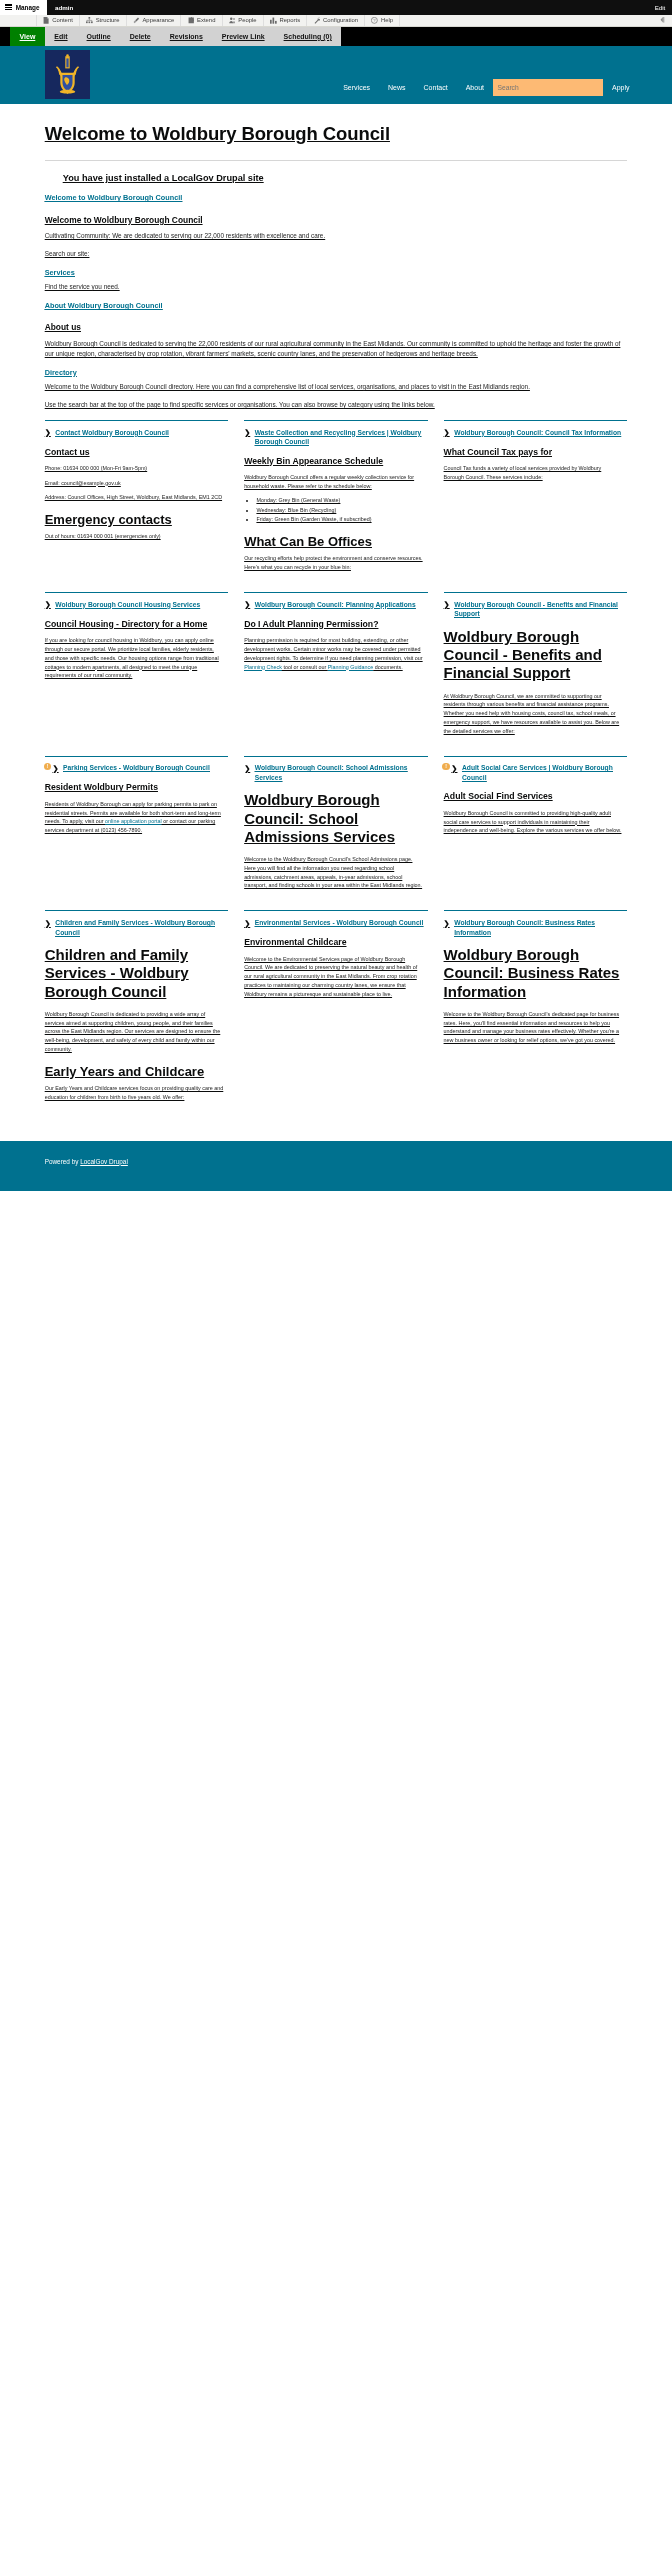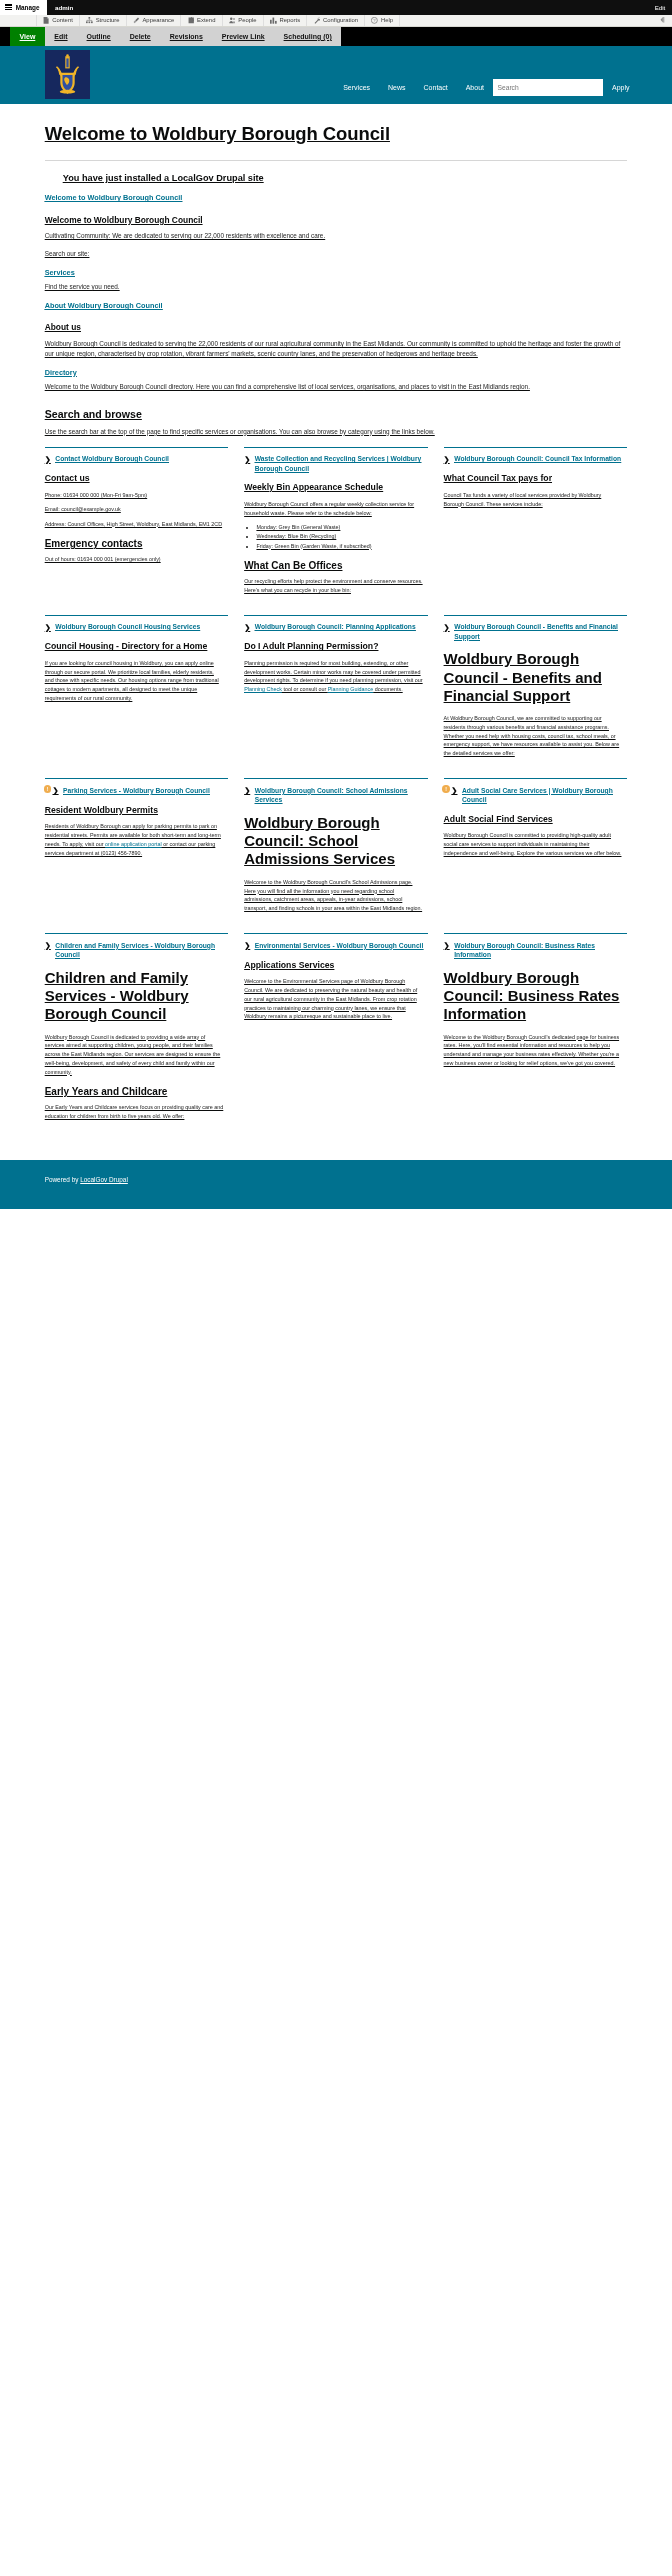--- a/index.html
+++ b/index.html
@@ -99,21 +99,21 @@
   }
   .header-nav {
     position:absolute; right:0; bottom:7.8px;
     display:flex; align-items:center; gap:0;
   }
   .header-nav a.navlink {
     color:#fff; font-size:7px; text-decoration:none;
     padding:0 9px; white-space:nowrap;
   }
   .search-box {
-    width:110px; height:17px; background:#ffffff; border:0;
+    width:110px; height:17px; background:#fdba74; border:0;
     padding:0 4.5px; font-size:6.7px; color:#4a4a4a;
     font-family:"Liberation Sans", sans-serif;
   }
   .apply-btn {
     background:transparent; border:0; color:#fff;
     font-size:7px; padding:0 9px; cursor:pointer;
     font-family:"Liberation Sans", sans-serif;
   }
 
   
@@ -157,21 +157,21 @@
   .chev {
     flex:0 0 auto; color:#0b0c0c; font-weight:bold;
     font-size:7.3px; line-height:1.3; margin-top:0.6px;
   }
   .card-head a {
     color:#00718f; text-decoration:underline;
     font-size:6.7px; font-weight:bold; line-height:1.42;
   }
   .card h3 { font-size:8.7px; font-weight:bold; margin:0 0 6.7px 0; line-height:1.25; }
   .card h3.xl { font-size:15px; line-height:1.22; margin-bottom:9px; }
-  .card h4 { font-size:10px; font-weight:bold; margin:10px 0 5.6px 0; }
+  .card h4 { font-size:13px; font-weight:bold; margin:10px 0 5.6px 0; }
   .card p { font-size:5.4px; line-height:1.62; margin:0 0 5.6px 0; color:#1d1d1d; }
   .card ul { margin:4.5px 0 5.6px 0; padding-left:12.3px; }
   .card li { font-size:5.4px; line-height:1.62; margin-bottom:0.6px; color:#1d1d1d; }
   .card a.ilink { color:#00718f; text-decoration:underline; }
 
   .warn-badge {
     position:absolute; left:-1.1px; top:6.2px;
     width:7.3px; height:7.3px; border-radius:50%;
     background:#f0ad4e; color:#fff; font-size:5px;
     display:flex; align-items:center; justify-content:center;
@@ -338,21 +338,20 @@
   <p class="linkline"><a class="big" href="#">Services</a></p>
   <p class="body">Find the service you need.</p>
 
   <p class="linkline"><a class="big" href="#">About Woldbury Borough Council</a></p>
   <h3 class="sub">About us</h3>
   <p class="body">Woldbury Borough Council is dedicated to serving the 22,000 residents of our rural agricultural community in the East Midlands. Our community is committed to uphold the heritage and foster the growth of our unique region, characterised by crop rotation, vibrant farmers' markets, scenic country lanes, and the preservation of hedgerows and heritage breeds.</p>
 
   <p class="linkline"><a class="big" href="#">Directory</a></p>
   <p class="body">Welcome to the Woldbury Borough Council directory. Here you can find a comprehensive list of local services, organisations, and places to visit in the East Midlands region.</p>
 
-  <h2 class="browse">Search and browse</h2>
   <p class="body">Use the search bar at the top of the page to find specific services or organisations. You can also browse by category using the links below.</p>
 
   <div class="grid" id="card-grid">
       <div class="card">
         <div class="card-head">
           <span class="chev">❯</span>
           <a href="#">Contact Woldbury Borough Council</a>
         </div>
         <h3>Contact us</h3>
         <p>Phone: 01634 000 000 (Mon-Fri 9am-5pm)</p>
@@ -442,21 +441,21 @@
         <h3 class="xl">Children and Family Services - Woldbury Borough Council</h3>
         <p>Woldbury Borough Council is dedicated to providing a wide array of services aimed at supporting children, young people, and their families across the East Midlands region. Our services are designed to ensure the well-being, development, and safety of every child and family within our community.</p>
         <h4>Early Years and Childcare</h4>
         <p>Our Early Years and Childcare services focus on providing quality care and education for children from birth to five years old. We offer:</p>
       </div>
       <div class="card">
         <div class="card-head">
           <span class="chev">❯</span>
           <a href="#">Environmental Services - Woldbury Borough Council</a>
         </div>
-        <h3>Applications Services</h3>
+        <h3>Environmental Childcare</h3>
         <p>Welcome to the Environmental Services page of Woldbury Borough Council. We are dedicated to preserving the natural beauty and health of our rural agricultural community in the East Midlands. From crop rotation practices to maintaining our charming country lanes, we ensure that Woldbury remains a picturesque and sustainable place to live.</p>
       </div>
       <div class="card">
         <div class="card-head">
           <span class="chev">❯</span>
           <a href="#">Woldbury Borough Council: Business Rates Information</a>
         </div>
         <h3 class="xl">Woldbury Borough Council: Business Rates Information</h3>
         <p>Welcome to the Woldbury Borough Council's dedicated page for business rates. Here, you'll find essential information and resources to help you understand and manage your business rates effectively. Whether you're a new business owner or looking for relief options, we've got you covered.</p>
       </div>

